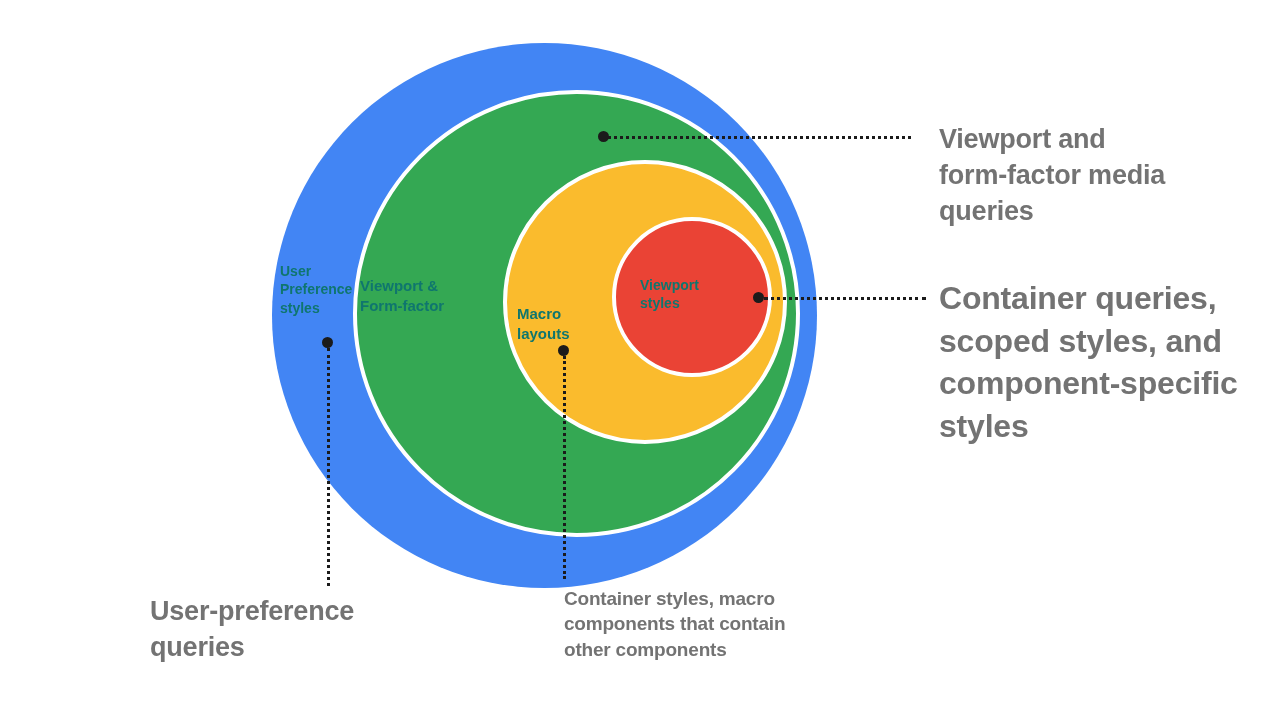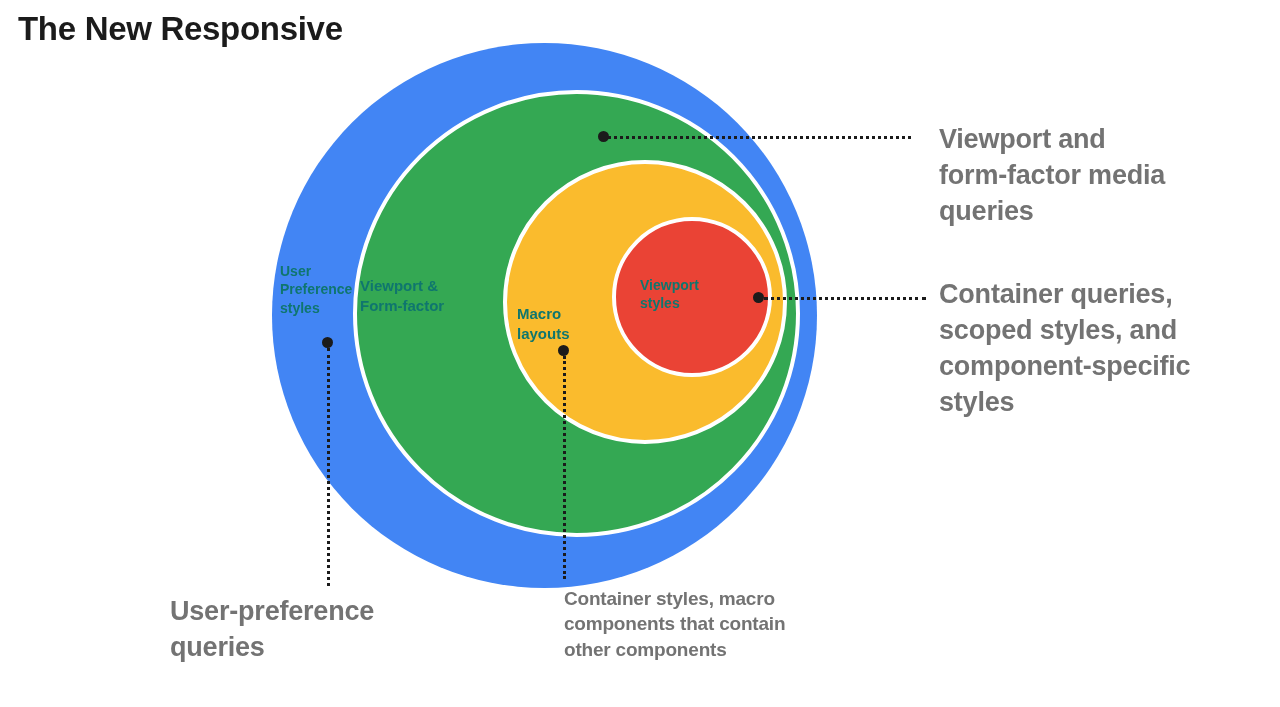--- a/index.html
+++ b/index.html
@@ -148,42 +148,40 @@
   #callout-viewport {
     left: 939px;
     top: 122px;
     width: 320px;
     font-size: 27px;
   }
   #callout-container {
     left: 939px;
     top: 277px;
     width: 330px;
-    font-size: 27px;
+    font-size: 32px;
   }
   #callout-userpref {
     left: 150px;
     top: 594px;
     width: 330px;
     font-size: 27px;
-    margin-left: 20px;
   }
   #callout-macro {
     left: 564px;
     top: 586px;
     width: 430px;
     font-size: 19px;
   }
 </style>
 </head>
 <body>
 
 <div id="stage">
 
-  <div id="page-title">The New Responsive</div>
 
   <div id="diagram">
 
     <div class="ring" id="ring-user-preference"></div>
 
     <div class="ring" id="ring-viewport"></div>
 
     <div class="ring" id="ring-macro"></div>
 
     <div class="ring" id="ring-container"></div>

